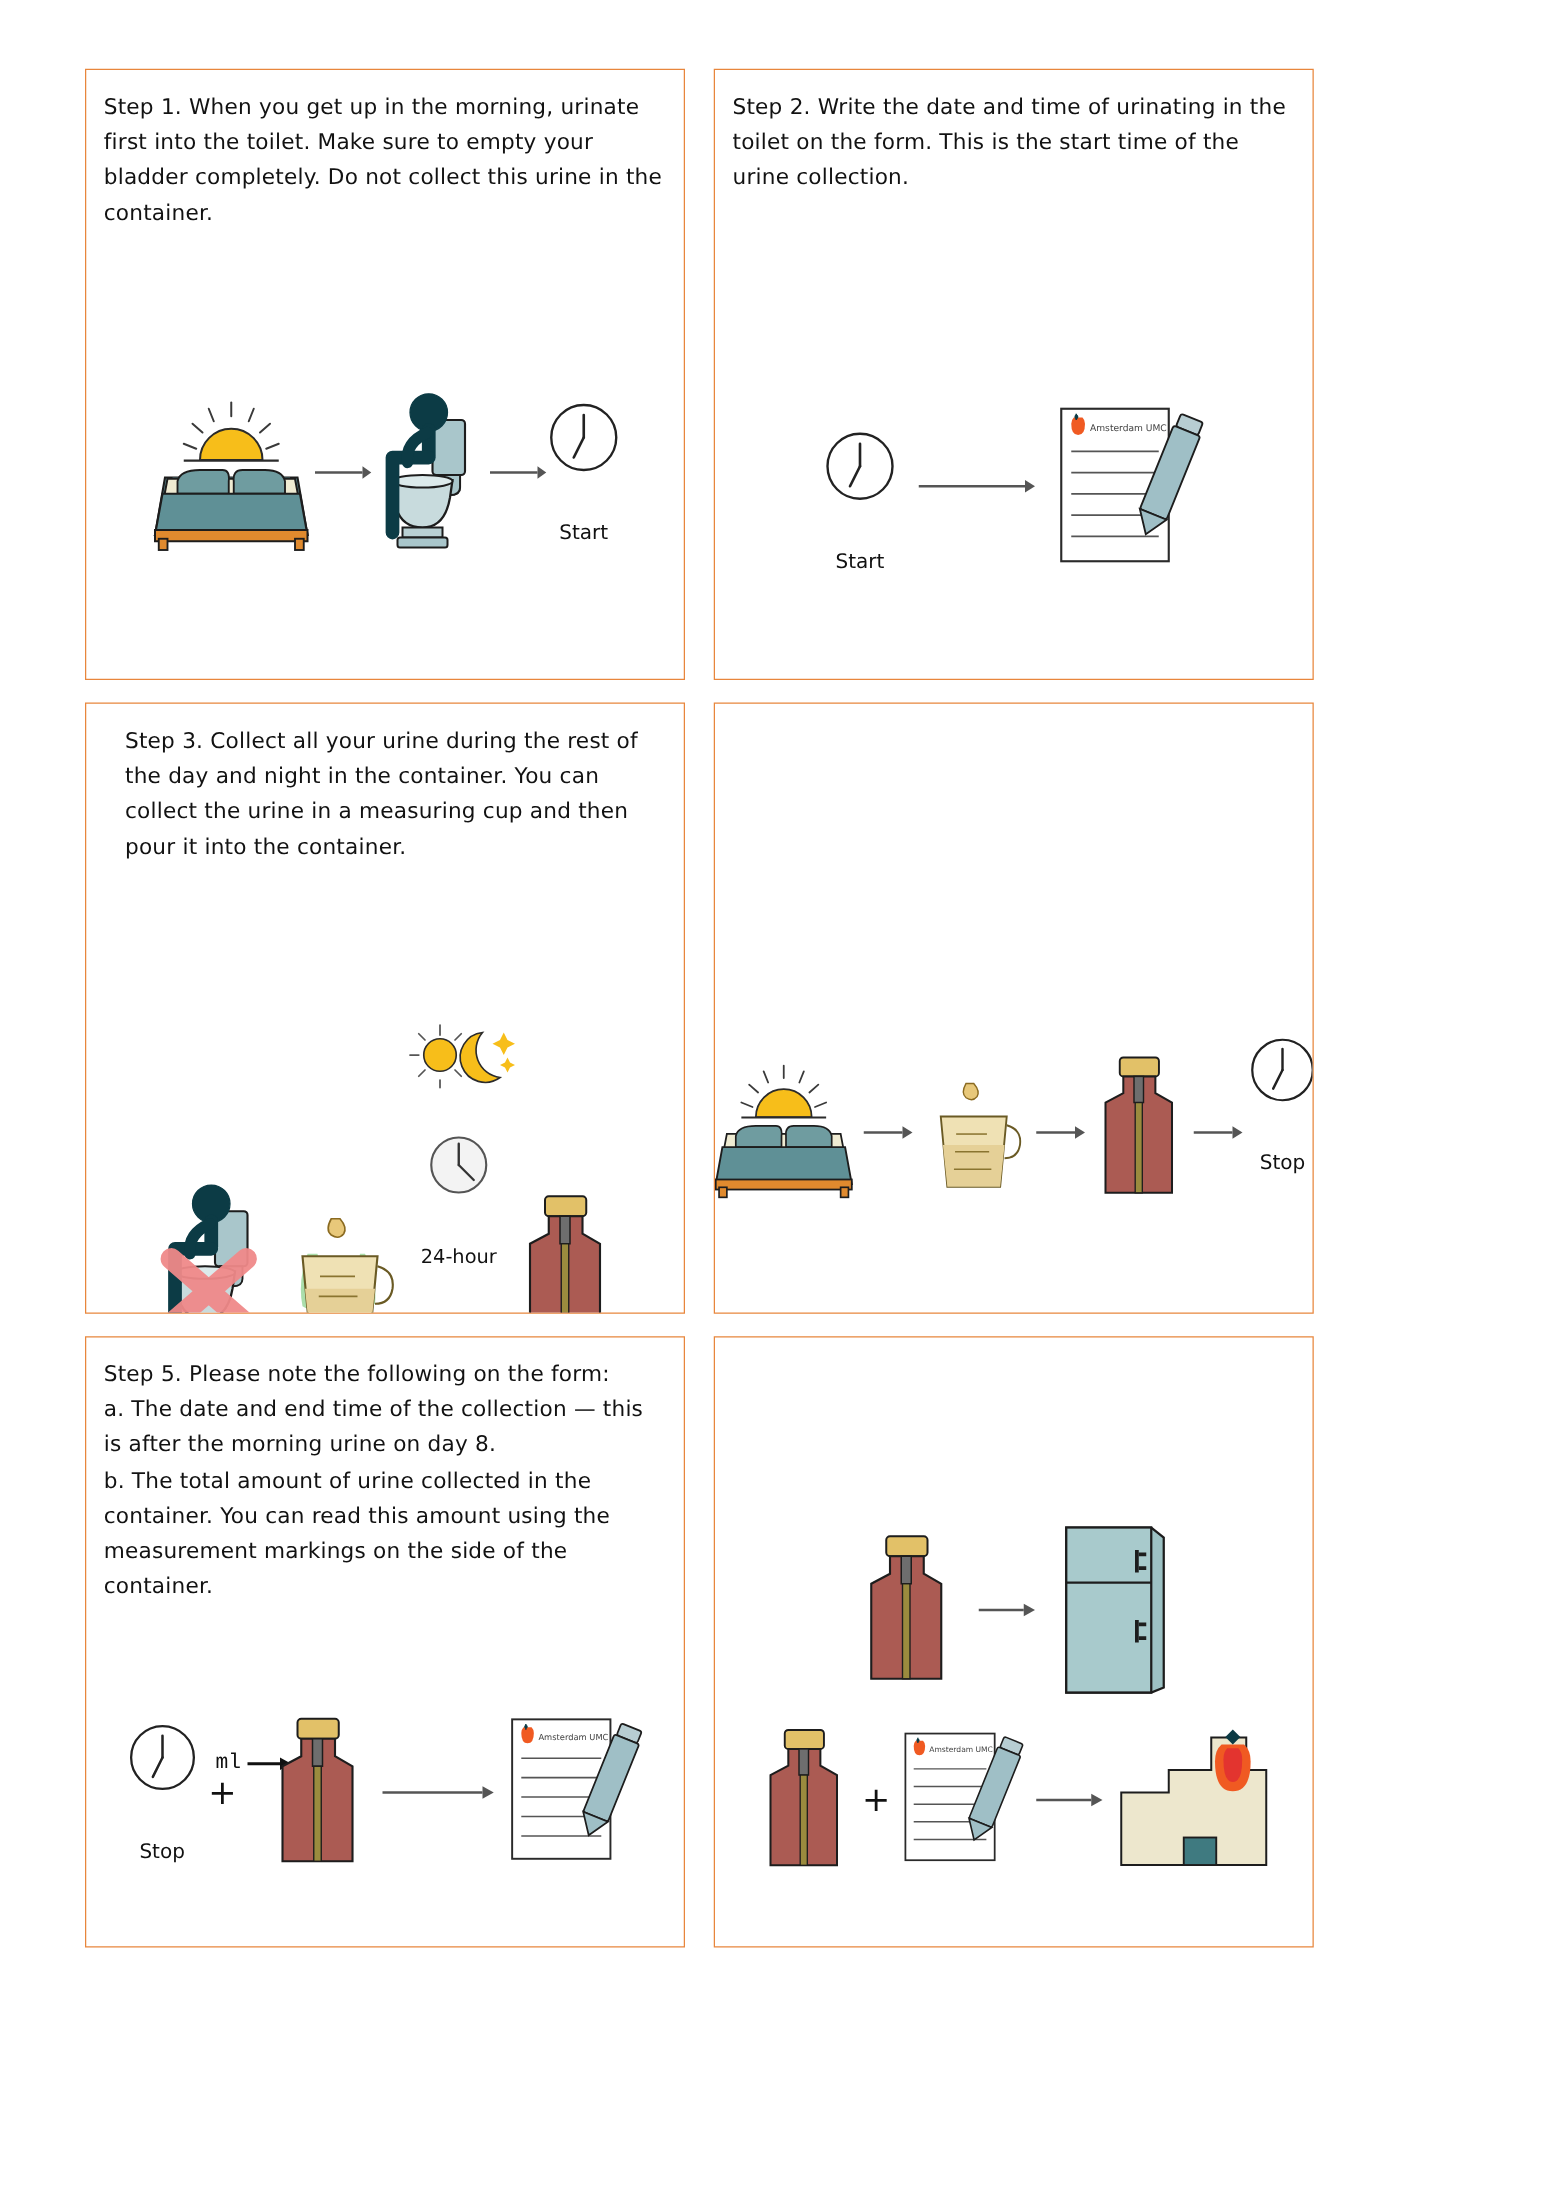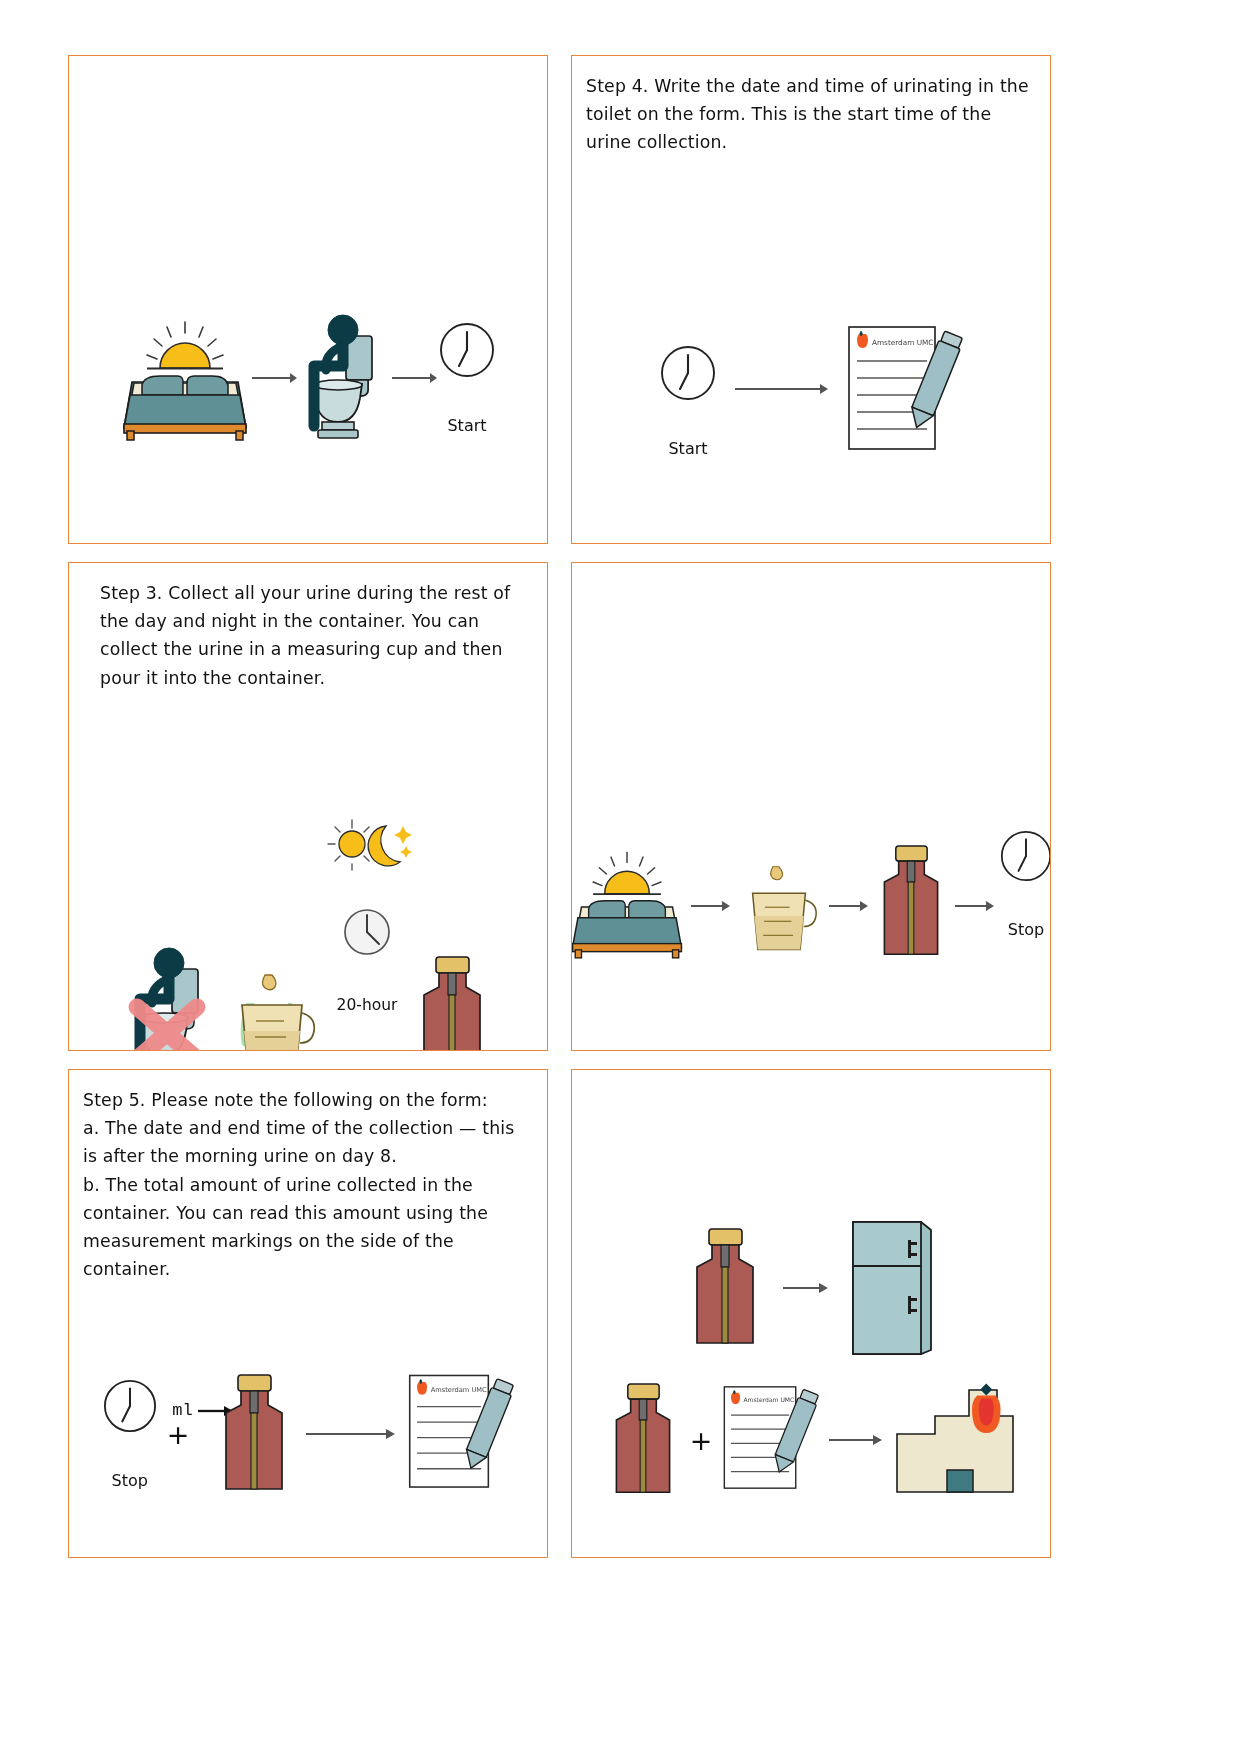--- a/index.html
+++ b/index.html
@@ -60,20 +60,21 @@
   .plus{font-size:27px;color:#111;line-height:1;padding:0 9px;}
   .mllbl{font-size:17px;color:#111;font-family:Liberation Mono, monospace;}
 </style>
 </head>
 <body>
 
 <div class="sheet">
 <div class="grid">
 
   <div class="panel">
+    <div class="panel-text">Step 1. When you get up in the morning, urinate first into the toilet. Make sure to empty your bladder completely. Do not collect this urine in the container.</div>
     <div class="art" style="top:258px;">
       <div class="row">
 
         <svg width="130" height="125" viewBox="0 0 130 125">
           <g>
             <g stroke="#3a3a3a" stroke-width="1.6" stroke-linecap="round">
               <line x1="65" y1="6" x2="65" y2="17"></line>
               <line x1="47" y1="11" x2="51" y2="21"></line>
               <line x1="83" y1="11" x2="79" y2="21"></line>
               <line x1="34" y1="23" x2="42" y2="30"></line>
@@ -131,21 +132,21 @@
             <line x1="29" y1="29" x2="29" y2="11" stroke="#222" stroke-width="2.1" stroke-linecap="round"></line>
             <line x1="29" y1="29" x2="21" y2="45" stroke="#222" stroke-width="2.1" stroke-linecap="round"></line>
           </svg>
           <div class="lbl">Start</div>
         </div>
       </div>
     </div>
   </div>
 
   <div class="panel">
-    <div class="panel-text">Step 4. Write the date and time of urinating in the toilet on the form. This is the start time of the urine collection.</div>
+    <div class="panel-text">Step 2. Write the date and time of urinating in the toilet on the form. This is the start time of the urine collection.</div>
     <div class="art" style="top:265px;">
       <div class="row">
         <div class="stack">
           <svg width="58" height="58" viewBox="0 0 58 58">
             <circle cx="29" cy="29" r="26" fill="#fff" stroke="#222" stroke-width="1.9"></circle>
             <line x1="29" y1="29" x2="29" y2="11" stroke="#222" stroke-width="2.1" stroke-linecap="round"></line>
             <line x1="29" y1="29" x2="21" y2="45" stroke="#222" stroke-width="2.1" stroke-linecap="round"></line>
           </svg>
           <div class="lbl">Start</div>
         </div>
@@ -251,21 +252,21 @@
               <path d="M62 8 a20 20 0 1 0 14 36 a22 22 0 0 1 -14 -36 z" fill="#F7BE1A" stroke="#2b2b2b" stroke-width="1.3"></path>
               <path d="M79 8 l3 6 l6 3 l-6 3 l-3 6 l-3 -6 l-6 -3 l6 -3 z" fill="#F7BE1A"></path>
               <path d="M82 28 l2 4 l4 2 l-4 2 l-2 4 l-2 -4 l-4 -2 l4 -2 z" fill="#F7BE1A"></path>
             </g>
           </svg>
           <svg width="52" height="50" viewBox="0 0 52 50">
             <circle cx="26" cy="25" r="22" fill="#F3F3F3" stroke="#555" stroke-width="1.7"></circle>
             <line x1="26" y1="25" x2="26" y2="8" stroke="#333" stroke-width="1.9" stroke-linecap="round"></line>
             <line x1="26" y1="25" x2="38" y2="37" stroke="#333" stroke-width="1.9" stroke-linecap="round"></line>
           </svg>
-          <div class="lbl" style="font-size:15.5px;margin-top:2px;">20-hour</div>
+          <div class="lbl" style="font-size:15.5px;margin-top:2px;">24-hour</div>
           <svg width="66" height="18" viewBox="0 0 66 18" style="margin-top:2px;">
             <line x1="2" y1="9" x2="56" y2="9" stroke="#555" stroke-width="2"></line>
             <path d="M56 4 L65 9 L56 14 Z" fill="#555"></path>
           </svg>
         </div>
 
         <svg width="80" height="122" viewBox="0 0 80 122">
           <rect x="24" y="2" width="33" height="16" rx="3" fill="#E2C168" stroke="#1d1d1d" stroke-width="1.6"></rect>
           <path d="M27 18 L54 18 L54 32 L68 40 L68 116 L12 116 L12 40 L27 32 Z" fill="#AB5B53" stroke="#1d1d1d" stroke-width="1.7"></path>
           <rect x="36" y="18" width="8" height="22" fill="#6e6e6e" stroke="#1d1d1d" stroke-width="1.2"></rect>

